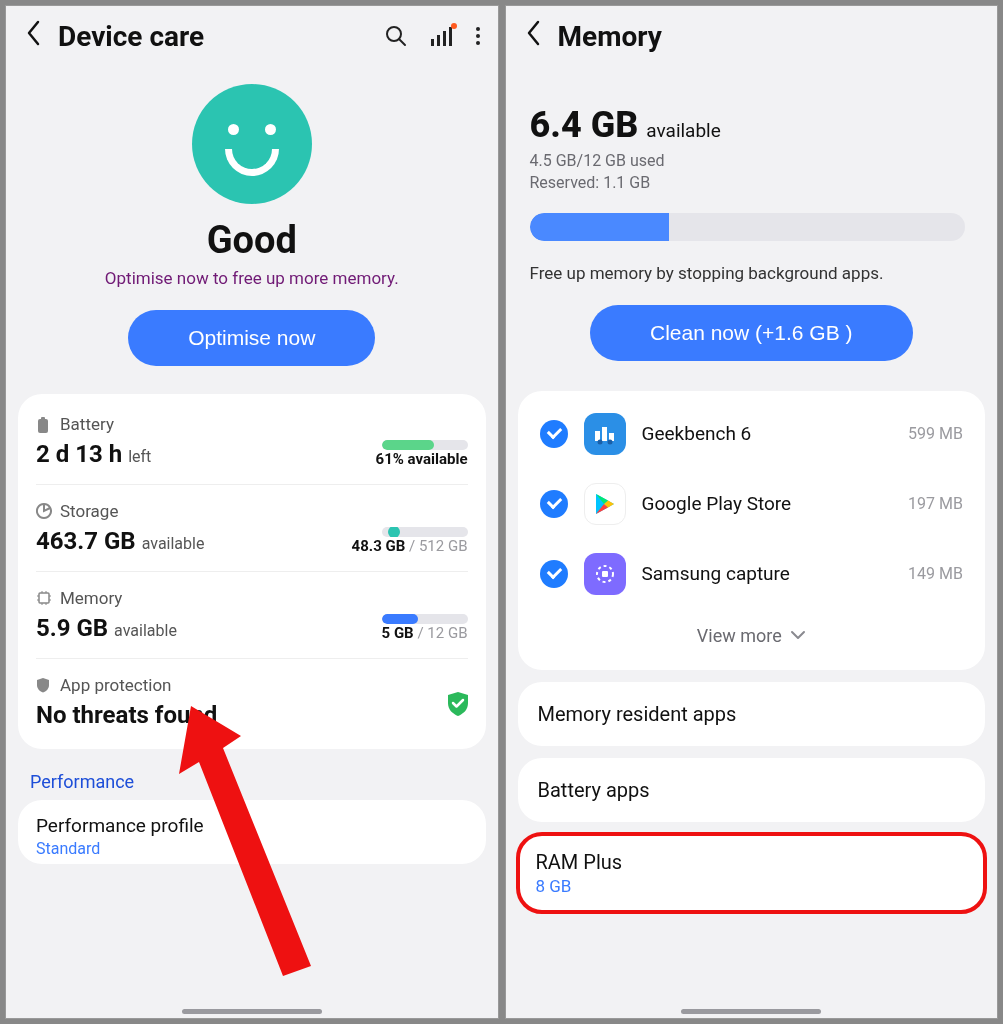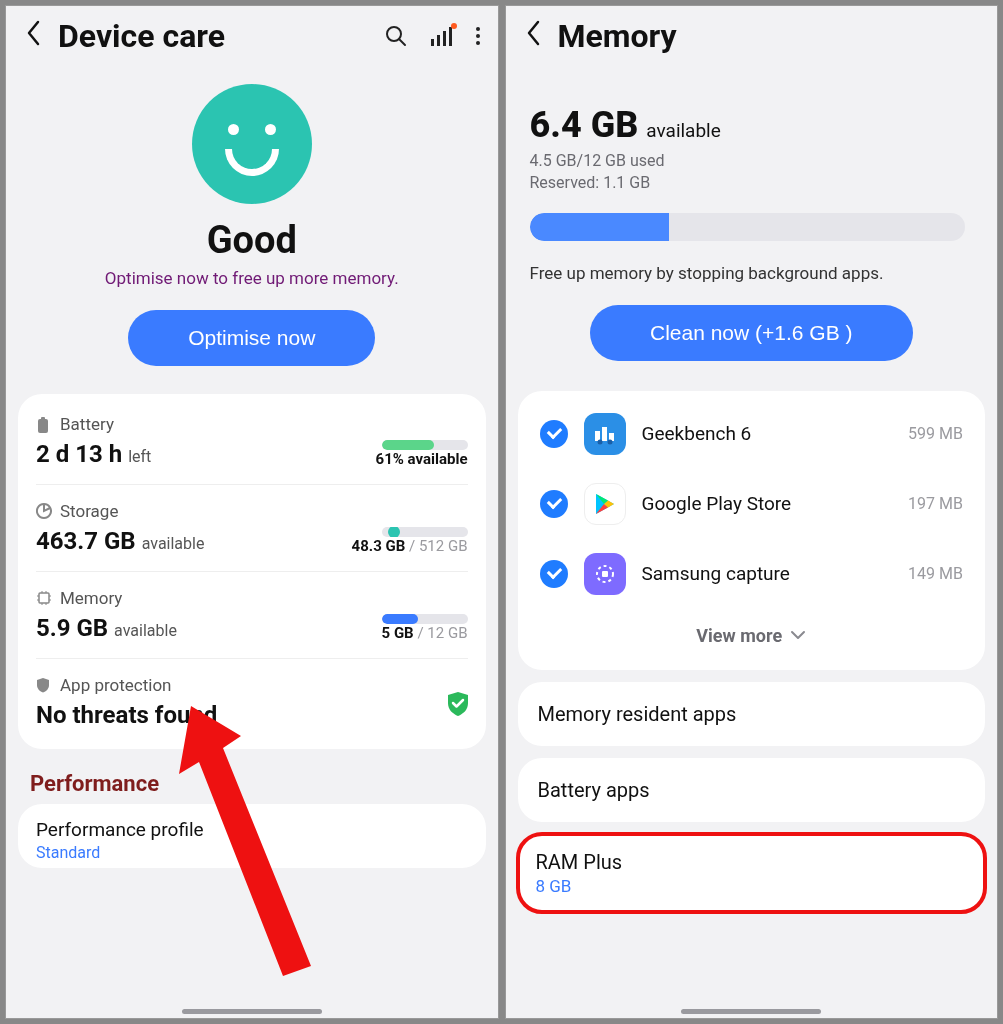--- a/index.html
+++ b/index.html
@@ -30,21 +30,21 @@
     padding: 10px 18px 8px 18px;
     gap: 14px;
   }
   .back {
     font-size: 26px;
     color: #1a1a1a;
     cursor: pointer;
     padding: 4px 2px;
   }
   .header h1 {
-    font-size: 32px;
+    font-size: 28px;
     font-weight: 700;
     color: #111;
     flex: 1;
   }
   .header-actions {
     display: flex;
     gap: 22px;
     align-items: center;
   }
   .icon-btn { cursor: pointer; color:#222; display:flex; align-items:center;}
@@ -133,21 +133,21 @@
   .bar-green { background:#5bd58a; width:61%; }
   .bar-teal-dot { position:absolute; left:8%; top:-1px; width:12px; height:12px; border-radius:50%; background:#2bc4b1; }
   .bar-blue { background:#3a7bff; width:42%; }
   .pct { font-weight:700; color:#111; }
   .muted { color:#9a9a9f; }
   .shield-ok {
     width:22px; height:22px;
   }
   .section-label {
     padding:22px 24px 8px 24px;
-    color:#7f1d1d; font-size:22px;font-weight:bold;
+    color:#1d4ed8; font-size:18px;
   }
   .plain-card {
     background:#fff;
     margin:0 12px;
     border-radius:24px;
     padding:14px 18px 6px 18px;
   }
   .plain-card .title { font-size:19px; color:#111; }
   .plain-card .sub { font-size:16px; color:#3a7bff; margin-top:2px;}
   
@@ -180,21 +180,20 @@
     transform:rotate(-45deg);
   }
   .app-icon { width:42px; height:42px; border-radius:12px; flex-shrink:0;}
   .app-name { flex:1; font-size:19px; color:#111;}
   .app-size { font-size:16px; color:#9a9a9f;}
   .view-more {
     text-align:left; padding:16px 0;
     color:#6a6a70; font-size:18px;
     display:flex; justify-content:center; align-items:center; gap:8px;
     cursor:pointer;
-    font-weight:bold;
   }
   .list-card .item {
     background:#fff;
     margin:12px 12px 0 12px;
     border-radius:24px;
     padding:20px 20px;
     font-size:20px; color:#111;
   }
   .ramplus {
     background:#fff;

